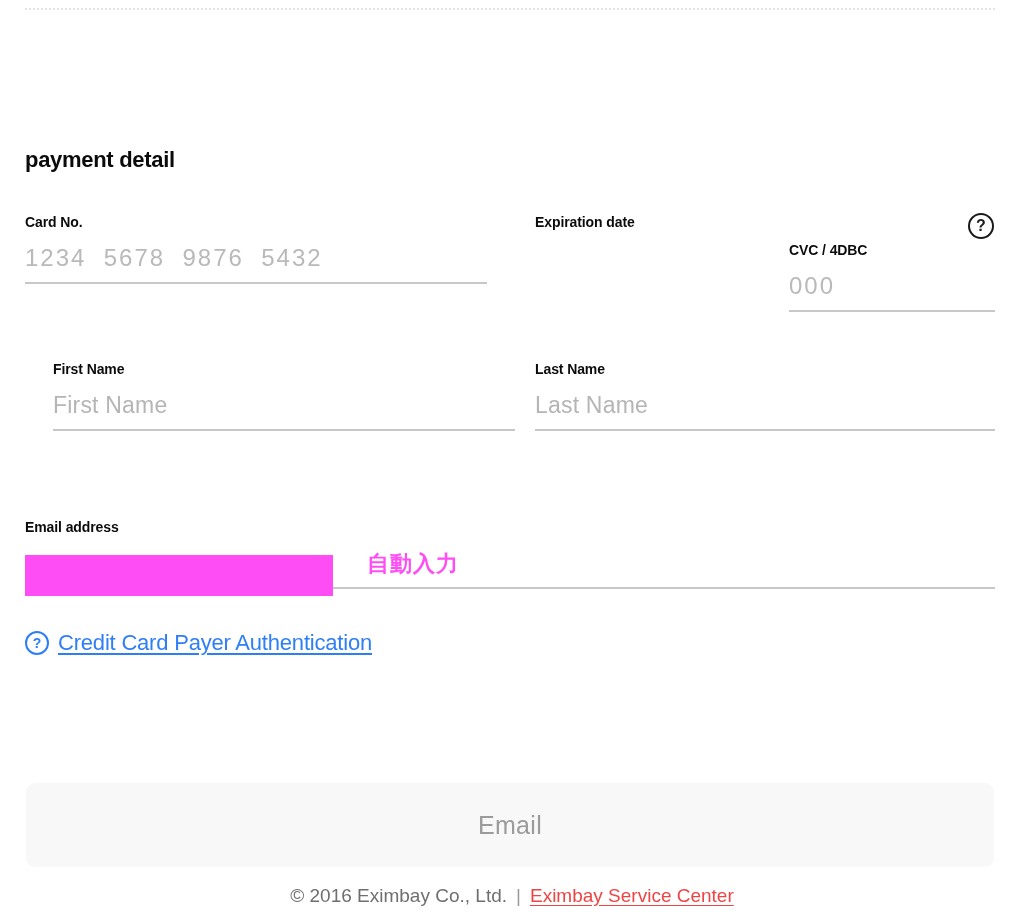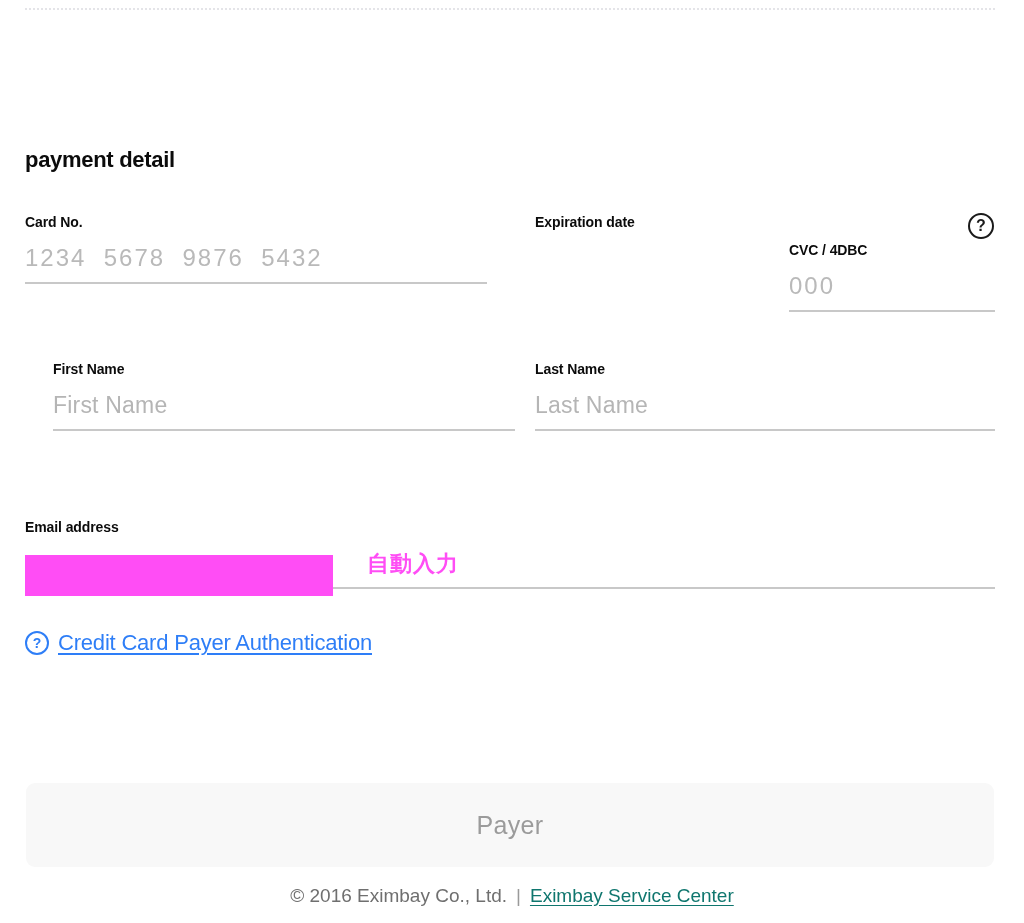--- a/index.html
+++ b/index.html
@@ -217,21 +217,21 @@
     font-size: 19px;
     color: #6f6f6f;
     letter-spacing: 0px;
     white-space: nowrap;
   }
   .footer-sep {
     color: #9a9a9a;
     margin: 0 9px;
   }
   .footer-link {
-    color: #0f766e;
+    color: #ef4444;
     text-underline-offset: 3px;
   }
 </style>
 </head>
 <body>
 
 <div class="page">
 
   <div class="top-rule"></div>
 
@@ -267,19 +267,19 @@
     <input class="field-input" type="text" placeholder="" style="">
   </div>
   <div class="redaction-bar"></div>
   <div class="autofill-note">自動入力</div>
 
   <a class="auth-row" href="#">
     <span class="auth-help-icon">?</span>
     <span class="auth-link-text">Credit Card Payer Authentication</span>
   </a>
 
-  <button class="next-button">Payer</button>
+  <button class="next-button">Email</button>
 
   <div class="footer">
     <span>© 2016 Eximbay Co., Ltd.</span><span class="footer-sep">|</span><a class="footer-link" href="#">Eximbay Service Center</a>
   </div>
 
 </div>
 
 </body></html>

